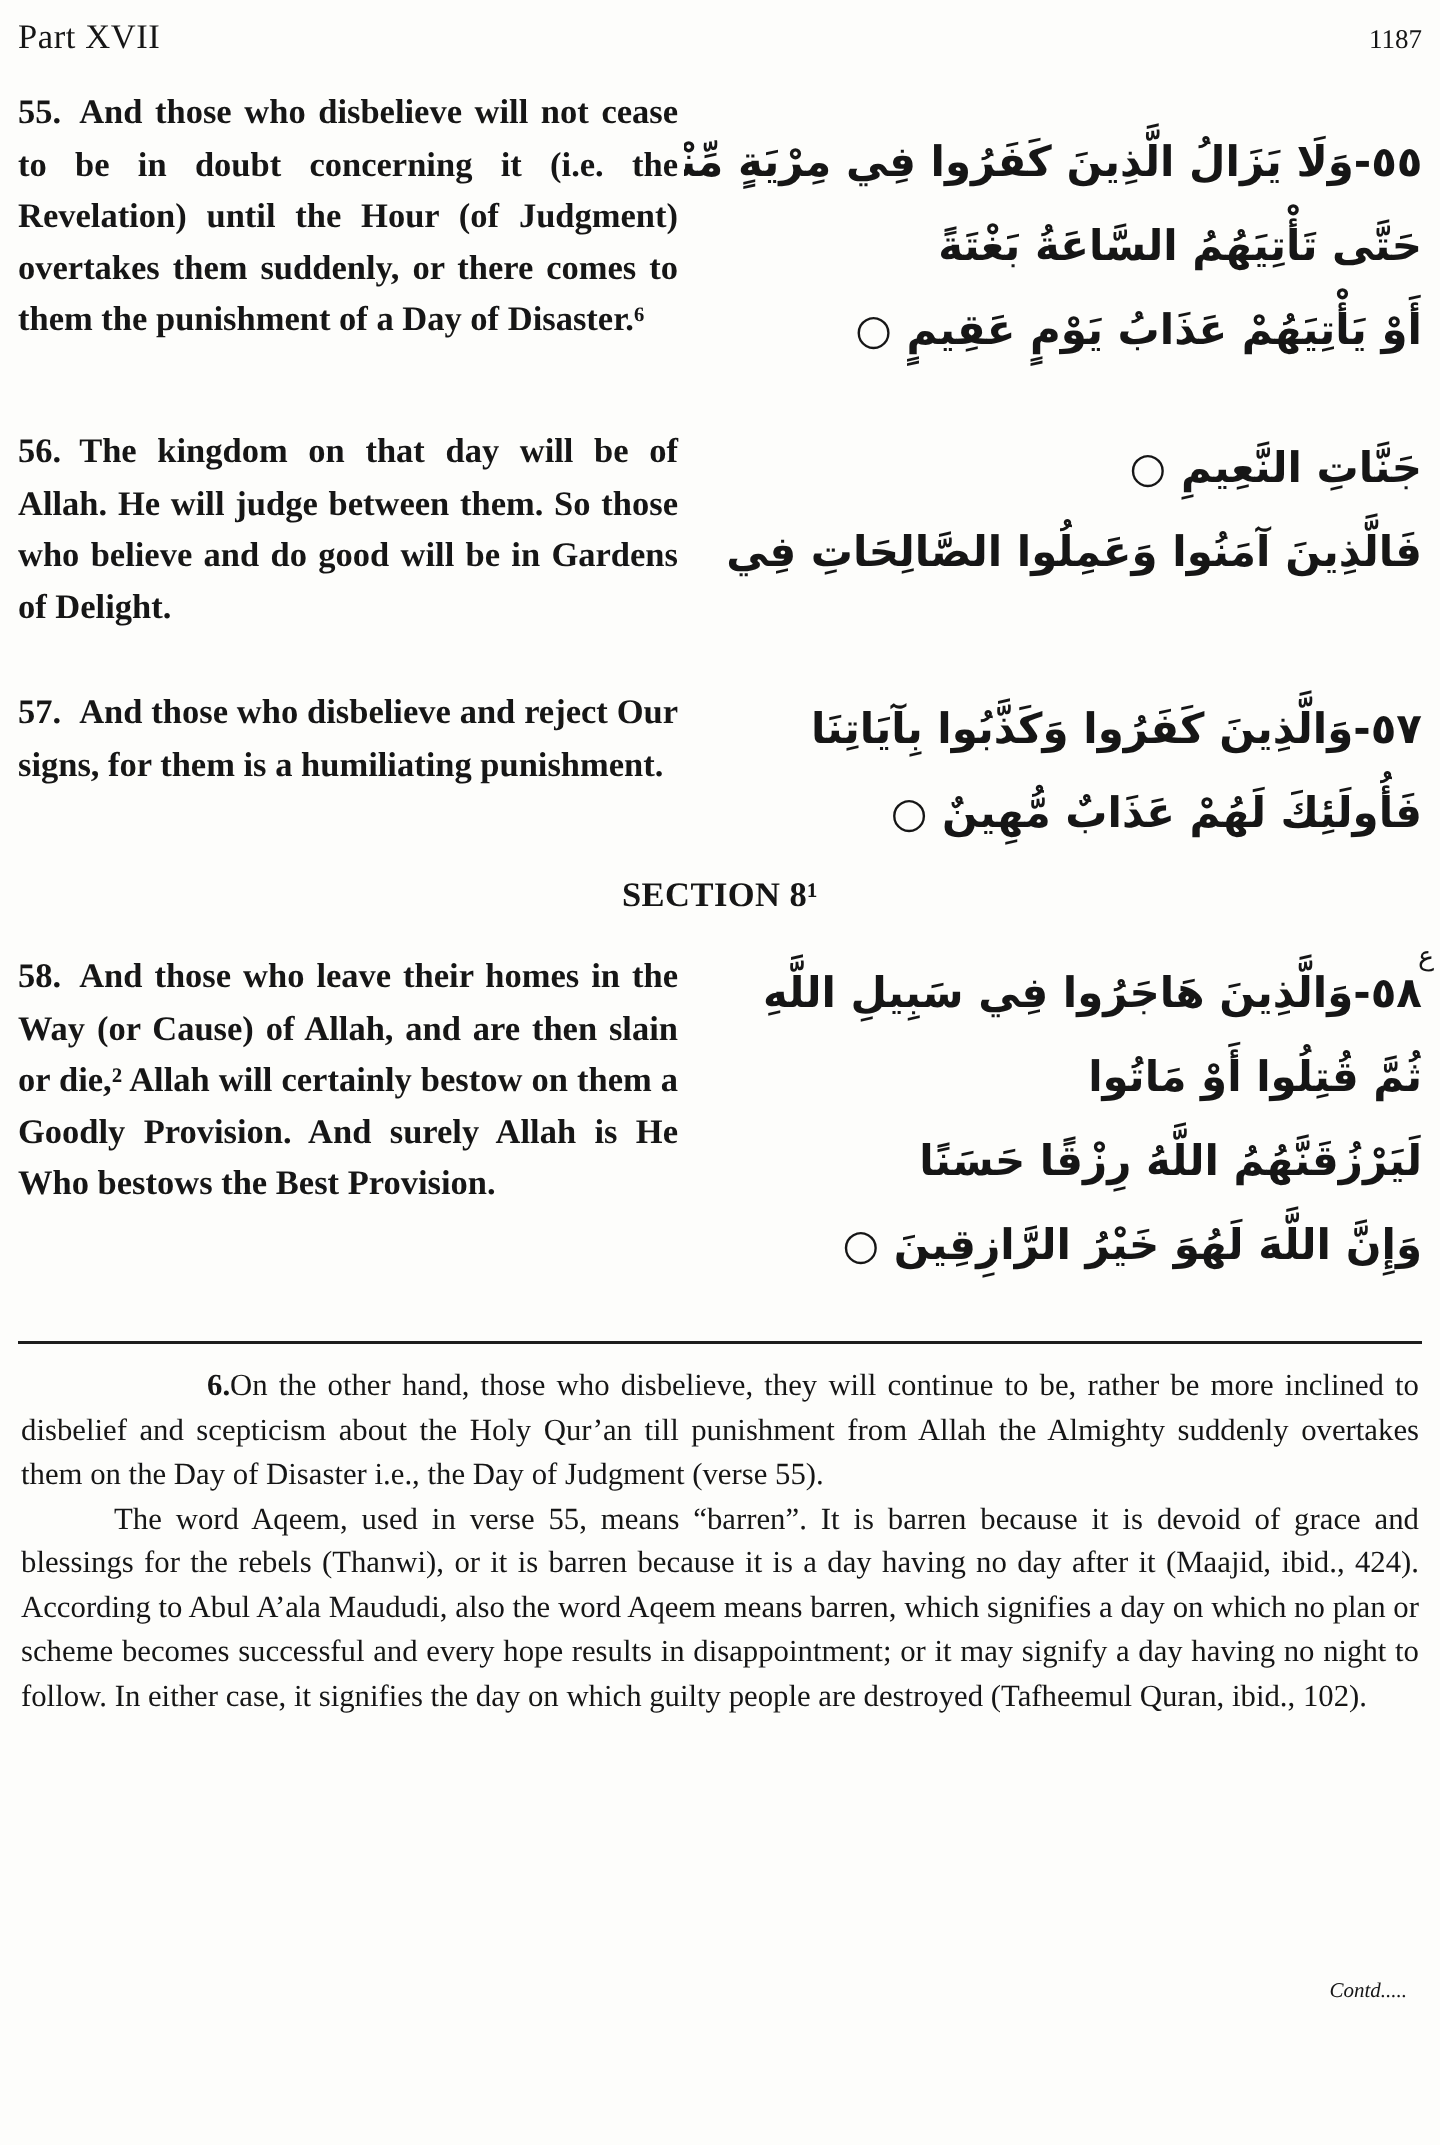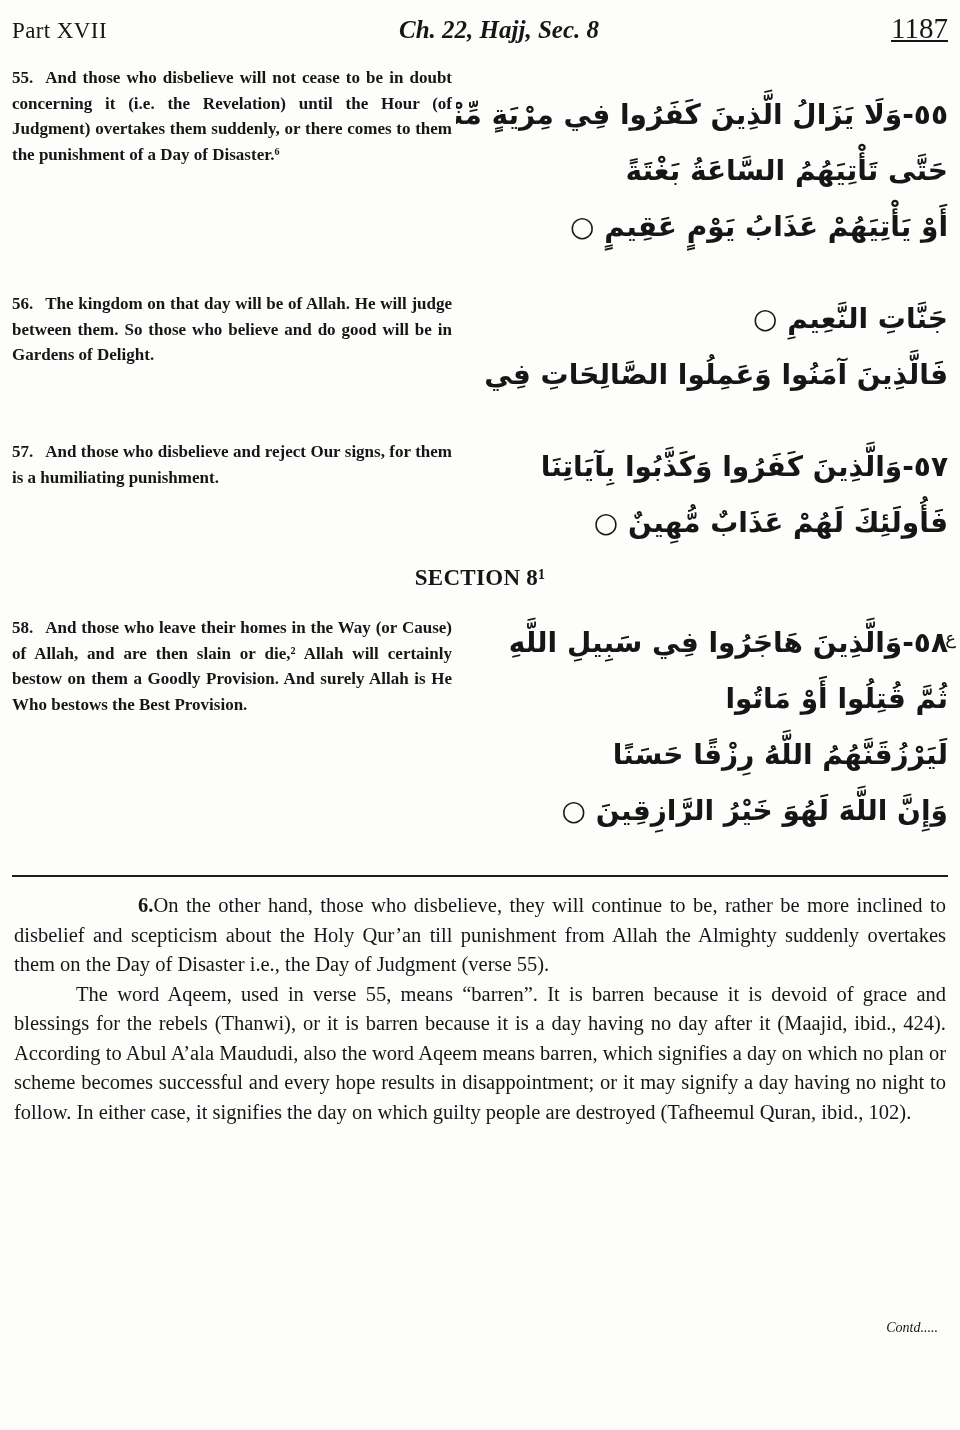--- a/index.html
+++ b/index.html
@@ -11,27 +11,27 @@
   .page {
     position: relative; width: 960px; height: 1352px;
     padding: 10px 12px; box-sizing: border-box; overflow: hidden;
   }
   .header {
     display: flex; justify-content: space-between; align-items: baseline;
     margin: 2px 0 20px 0;
   }
   .hdr-left  { font-size: 23px; letter-spacing: .4px; }
   .hdr-center{ font-size: 25px; font-style: italic; font-weight: bold; }
-  .hdr-right { font-size: 29px; text-decoration: underline; }
+  .hdr-right { font-size: 18px; }
 
   .verses { }
   .verse-row { display: flex; justify-content: space-between; margin-bottom: 36px; }
   .verse-row.tight { margin-bottom: 10px; }
   .eng {
-    width: 440px; font-weight: bold; font-size: 17px;
+    width: 440px; font-weight: bold; font-size: 23px;
     line-height: 1.5; text-align: justify; margin: 0;
   }
   .vnum { margin-right: 12px; }
   .ar {
     width: 492px; direction: rtl; text-align: right;
     font-family: "DejaVu Sans", "Liberation Sans", sans-serif;
     font-size: 28px; line-height: 2.0; font-weight: bold;
   }
   .ar.pad-top { padding-top: 22px; }
   .ar-line { white-space: nowrap; overflow: hidden; }
@@ -58,21 +58,20 @@
     line-height: 1.1; text-align: center;
   }
 </style>
 </head>
 <body>
 
 <div class="page">
 
   <header class="header">
     <span class="hdr-left">Part XVII</span>
-    <span class="hdr-center">Ch. 22, Hajj, Sec. 8</span>
     <span class="hdr-right">1187</span>
   </header>
 
   <main class="verses">
 
     <div class="verse-row">
       <p class="eng">
         <span class="vnum">55.</span><span>And those who disbelieve will not cease to be in doubt concerning it (i.e. the Revelation) until the Hour (of Judgment) overtakes them suddenly, or there comes to them the punishment of a Day of Disaster.⁶</span>
       </p>
       <div class="ar pad-top" dir="rtl">

